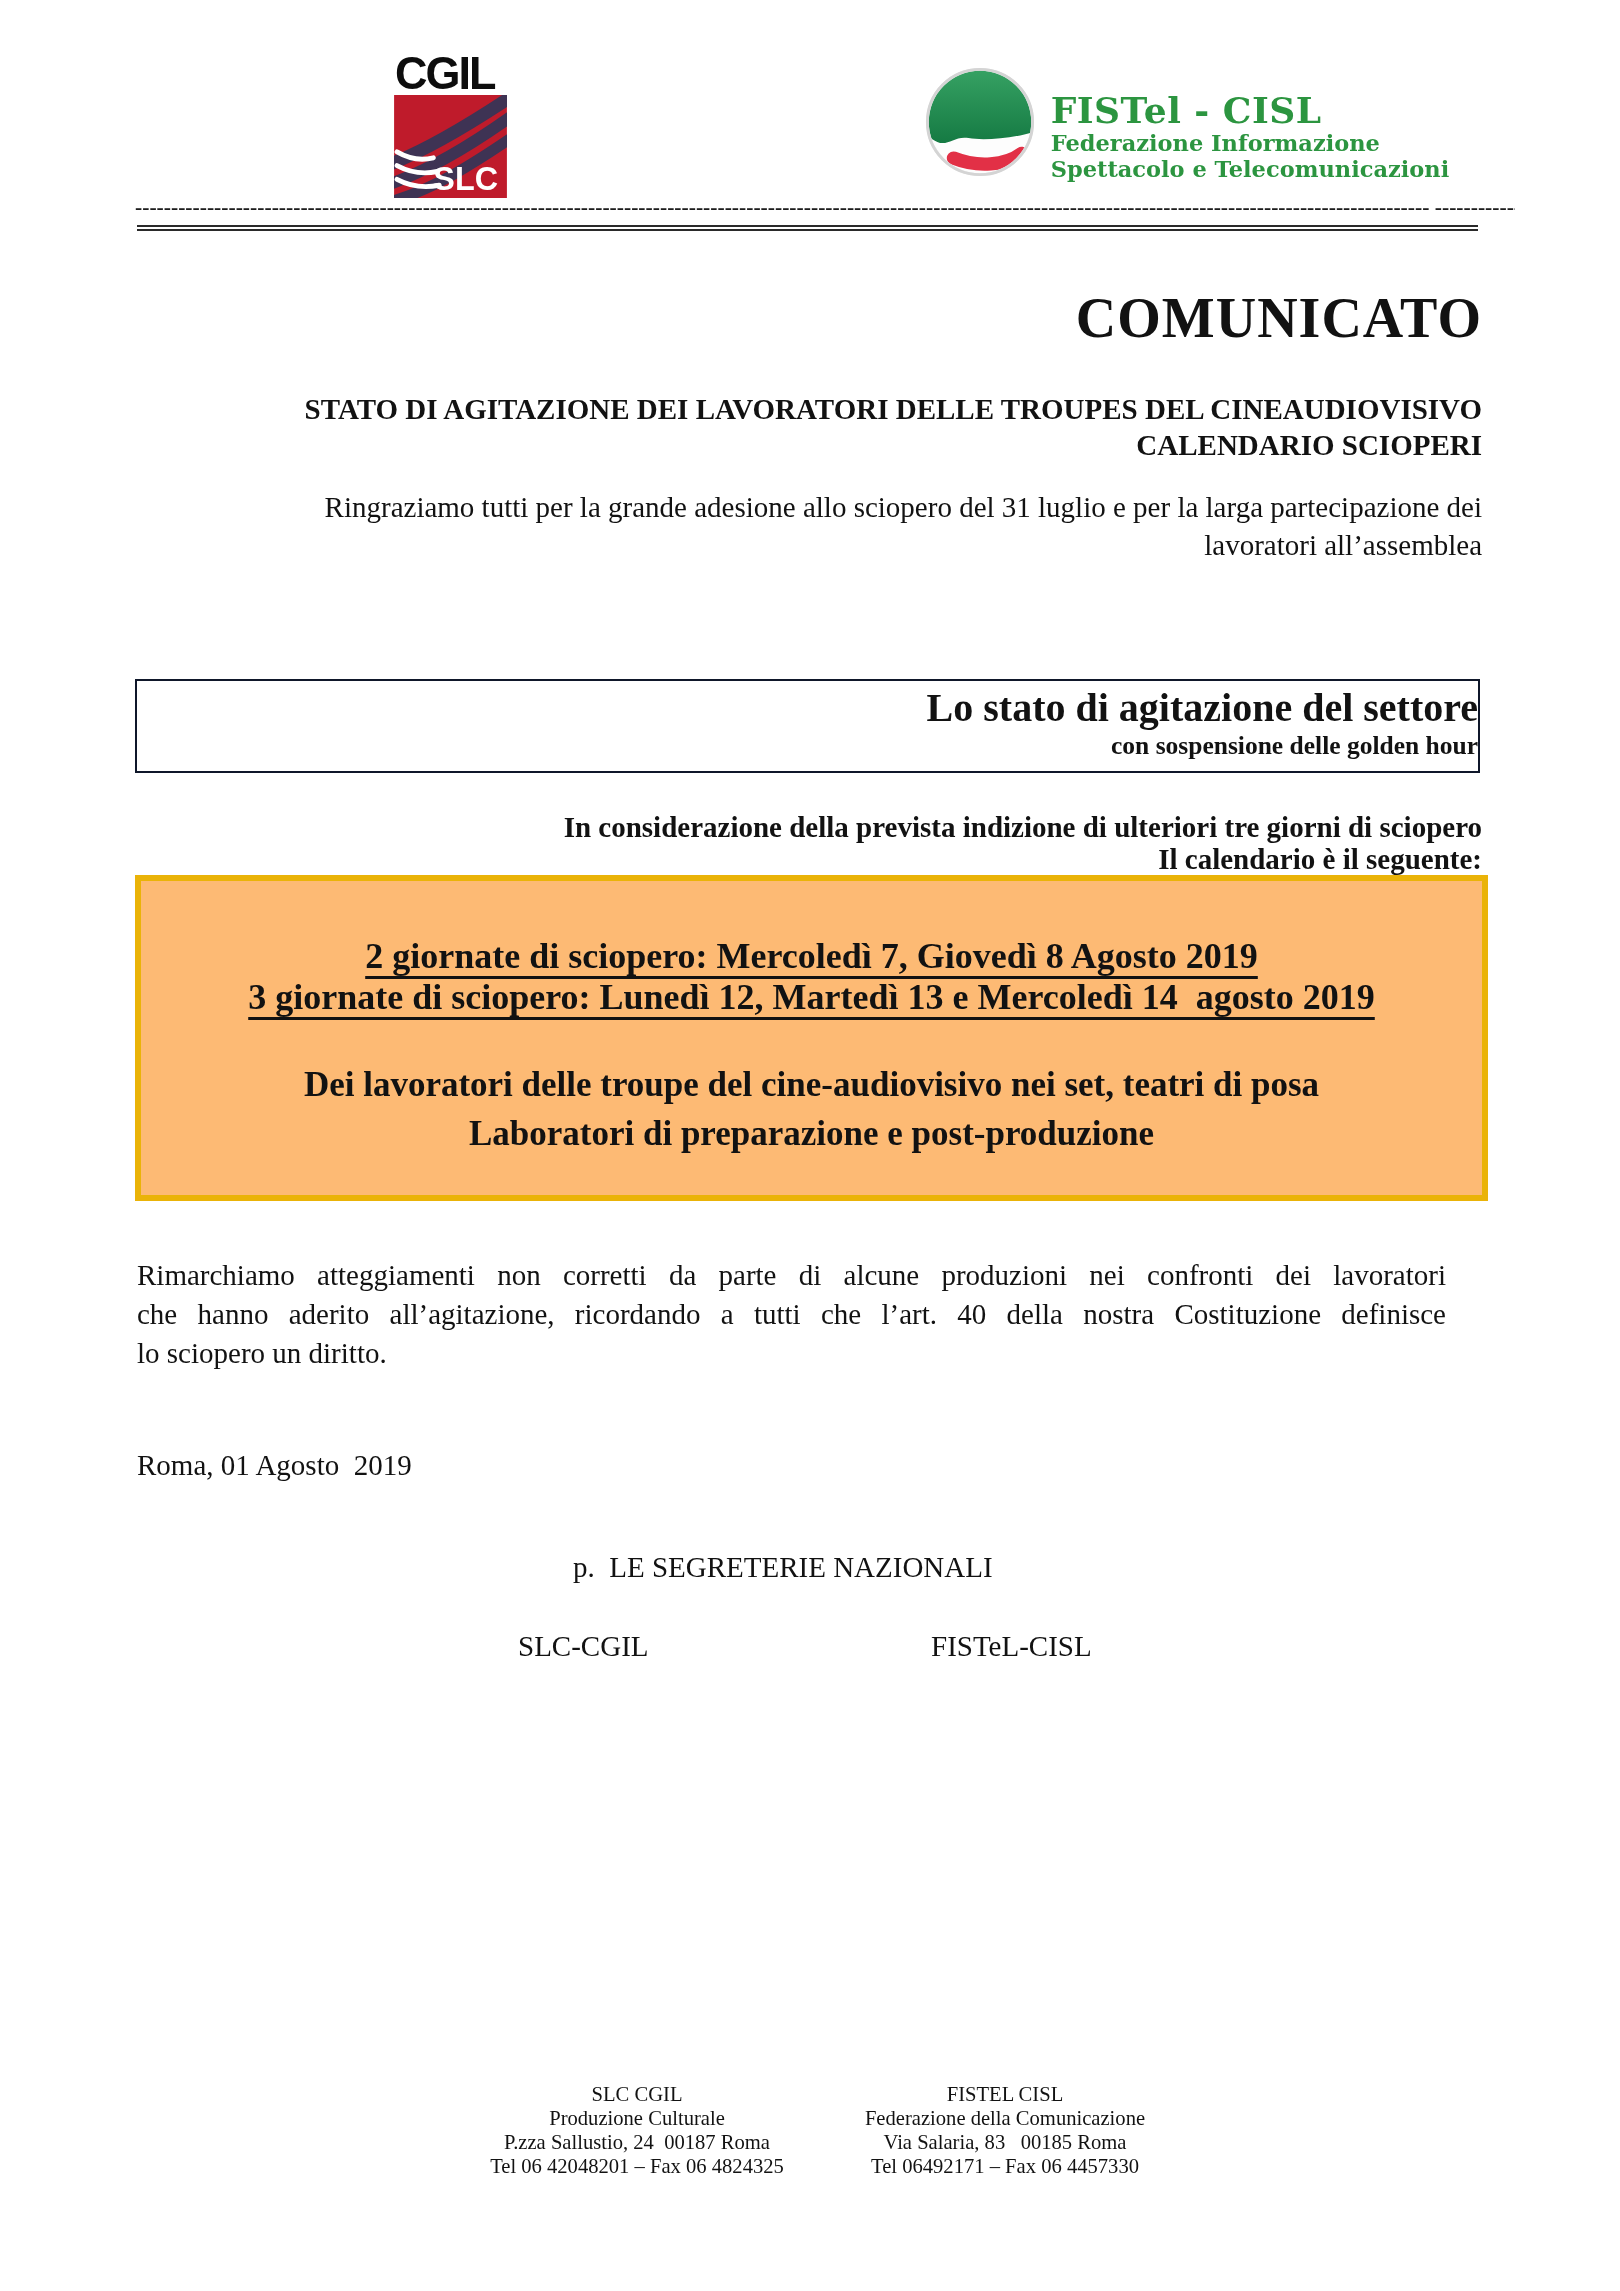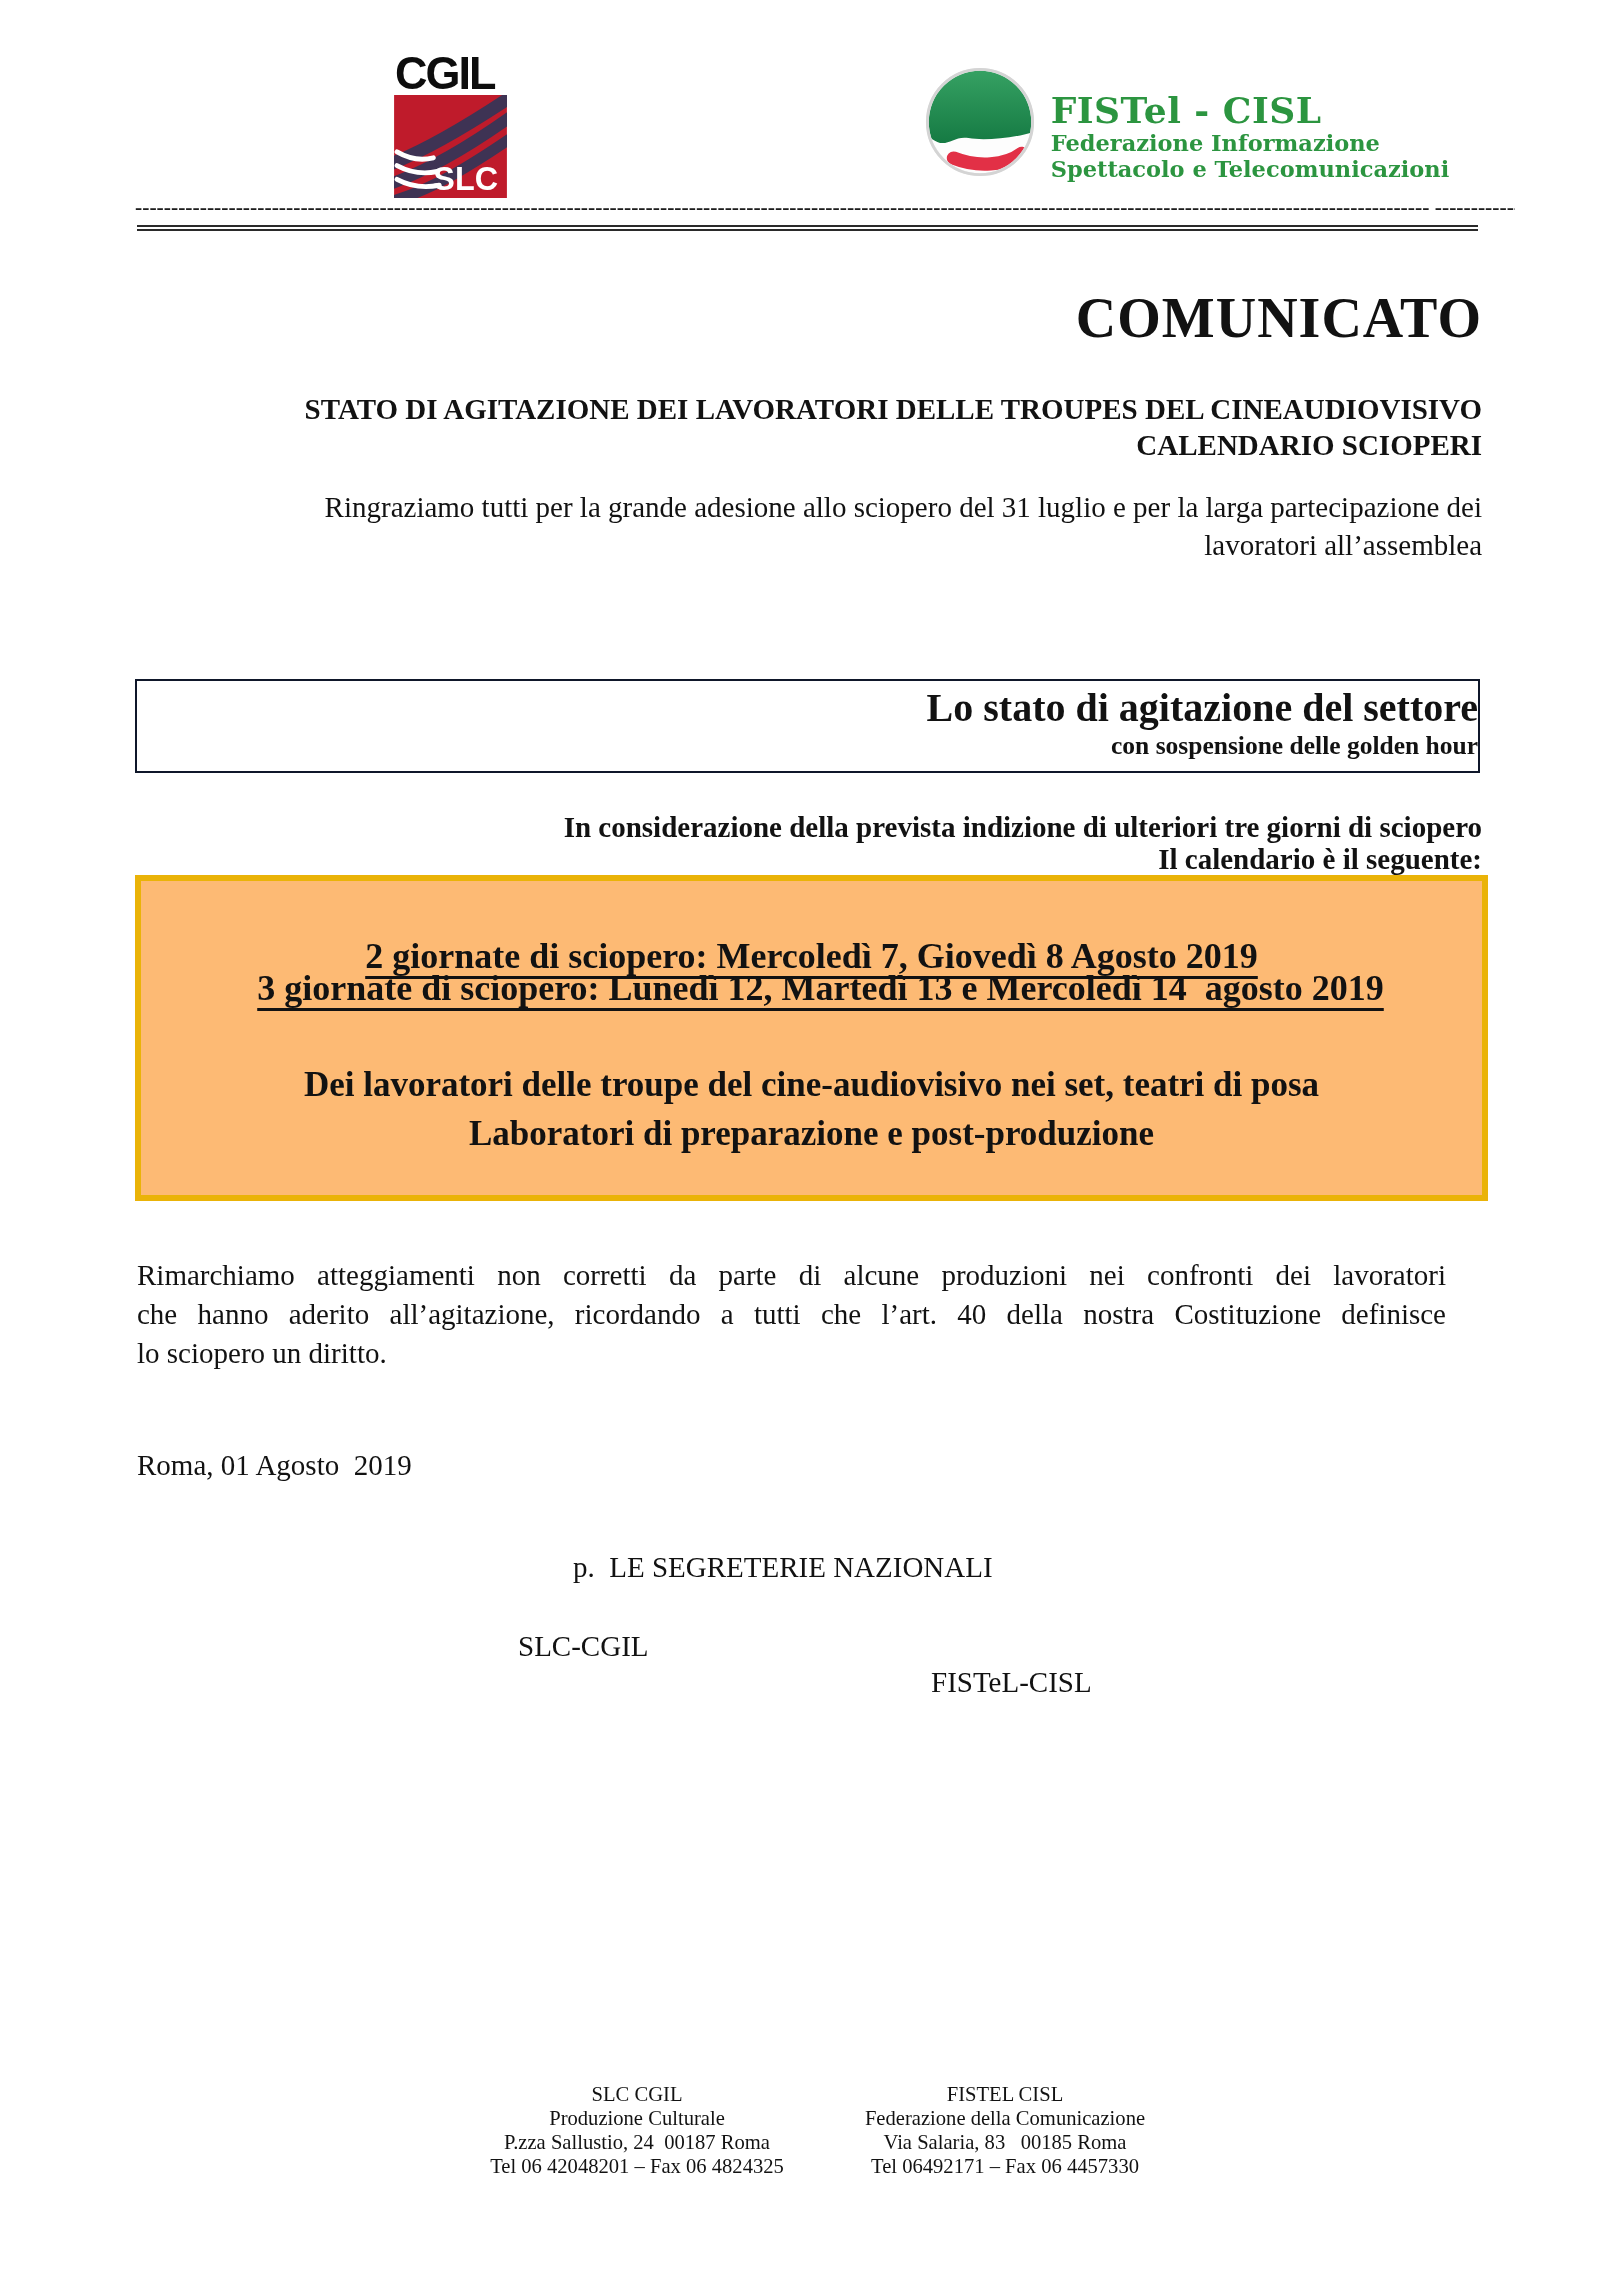--- a/index.html
+++ b/index.html
@@ -39,32 +39,32 @@
   .box1{left:135px;top:679px;width:1341px;height:90px;border:2px solid #0f172a;background:#fff;}
   .box1-title{margin-top:2.9px;font-size:40px;font-weight:bold;line-height:47px;}
   .box1-sub{font-size:25.5px;font-weight:bold;line-height:29px;}
 
   .consideration{left:137px;top:811px;width:1345px;font-size:29px;font-weight:bold;line-height:32px;font-family:Liberation Serif, serif;}
 
   .box2{left:135px;top:875px;width:1341px;height:314px;border:6px solid #eab308;background:#fdba74;font-family:Liberation Serif, serif;}
   .box2 .line{position:absolute;left:0;width:100%;text-align:center;font-weight:bold;}
   .strike{font-size:36px;text-decoration:underline;text-decoration-thickness:2.9px;text-underline-offset:7.8px;}
   .strike1{top:54px;}
-  .strike2{top:86px;padding-left:9px;}
+  .strike2{top:95px;}
   .workers{font-size:35px;}
   .workers1{top:184px;}
   .workers2{top:233px;}
 
   .remark{left:137px;top:1256px;width:1309px;font-size:29px;line-height:39px;}
   .remark-just{text-align:justify;text-align-last:justify;}
 
   .place-date{left:137px;top:1449px;font-size:29px;}
   .sig-intro{left:573px;top:1551px;font-size:29px;}
   .sig-left{left:518px;top:1630px;font-size:29px;}
-  .sig-right{left:931px;top:1630px;font-size:29px;margin-top:36px;}
+  .sig-right{left:931px;top:1630px;font-size:29px;}
 
   
   .footer-col{top:2082px;font-size:20.6px;line-height:24px;text-align:center;}
   .footer-slc{left:431px;width:412px;}
   .footer-fistel{left:802px;width:406px;}
 </style>
 </head>
 <body>
 
 <div class="page">

